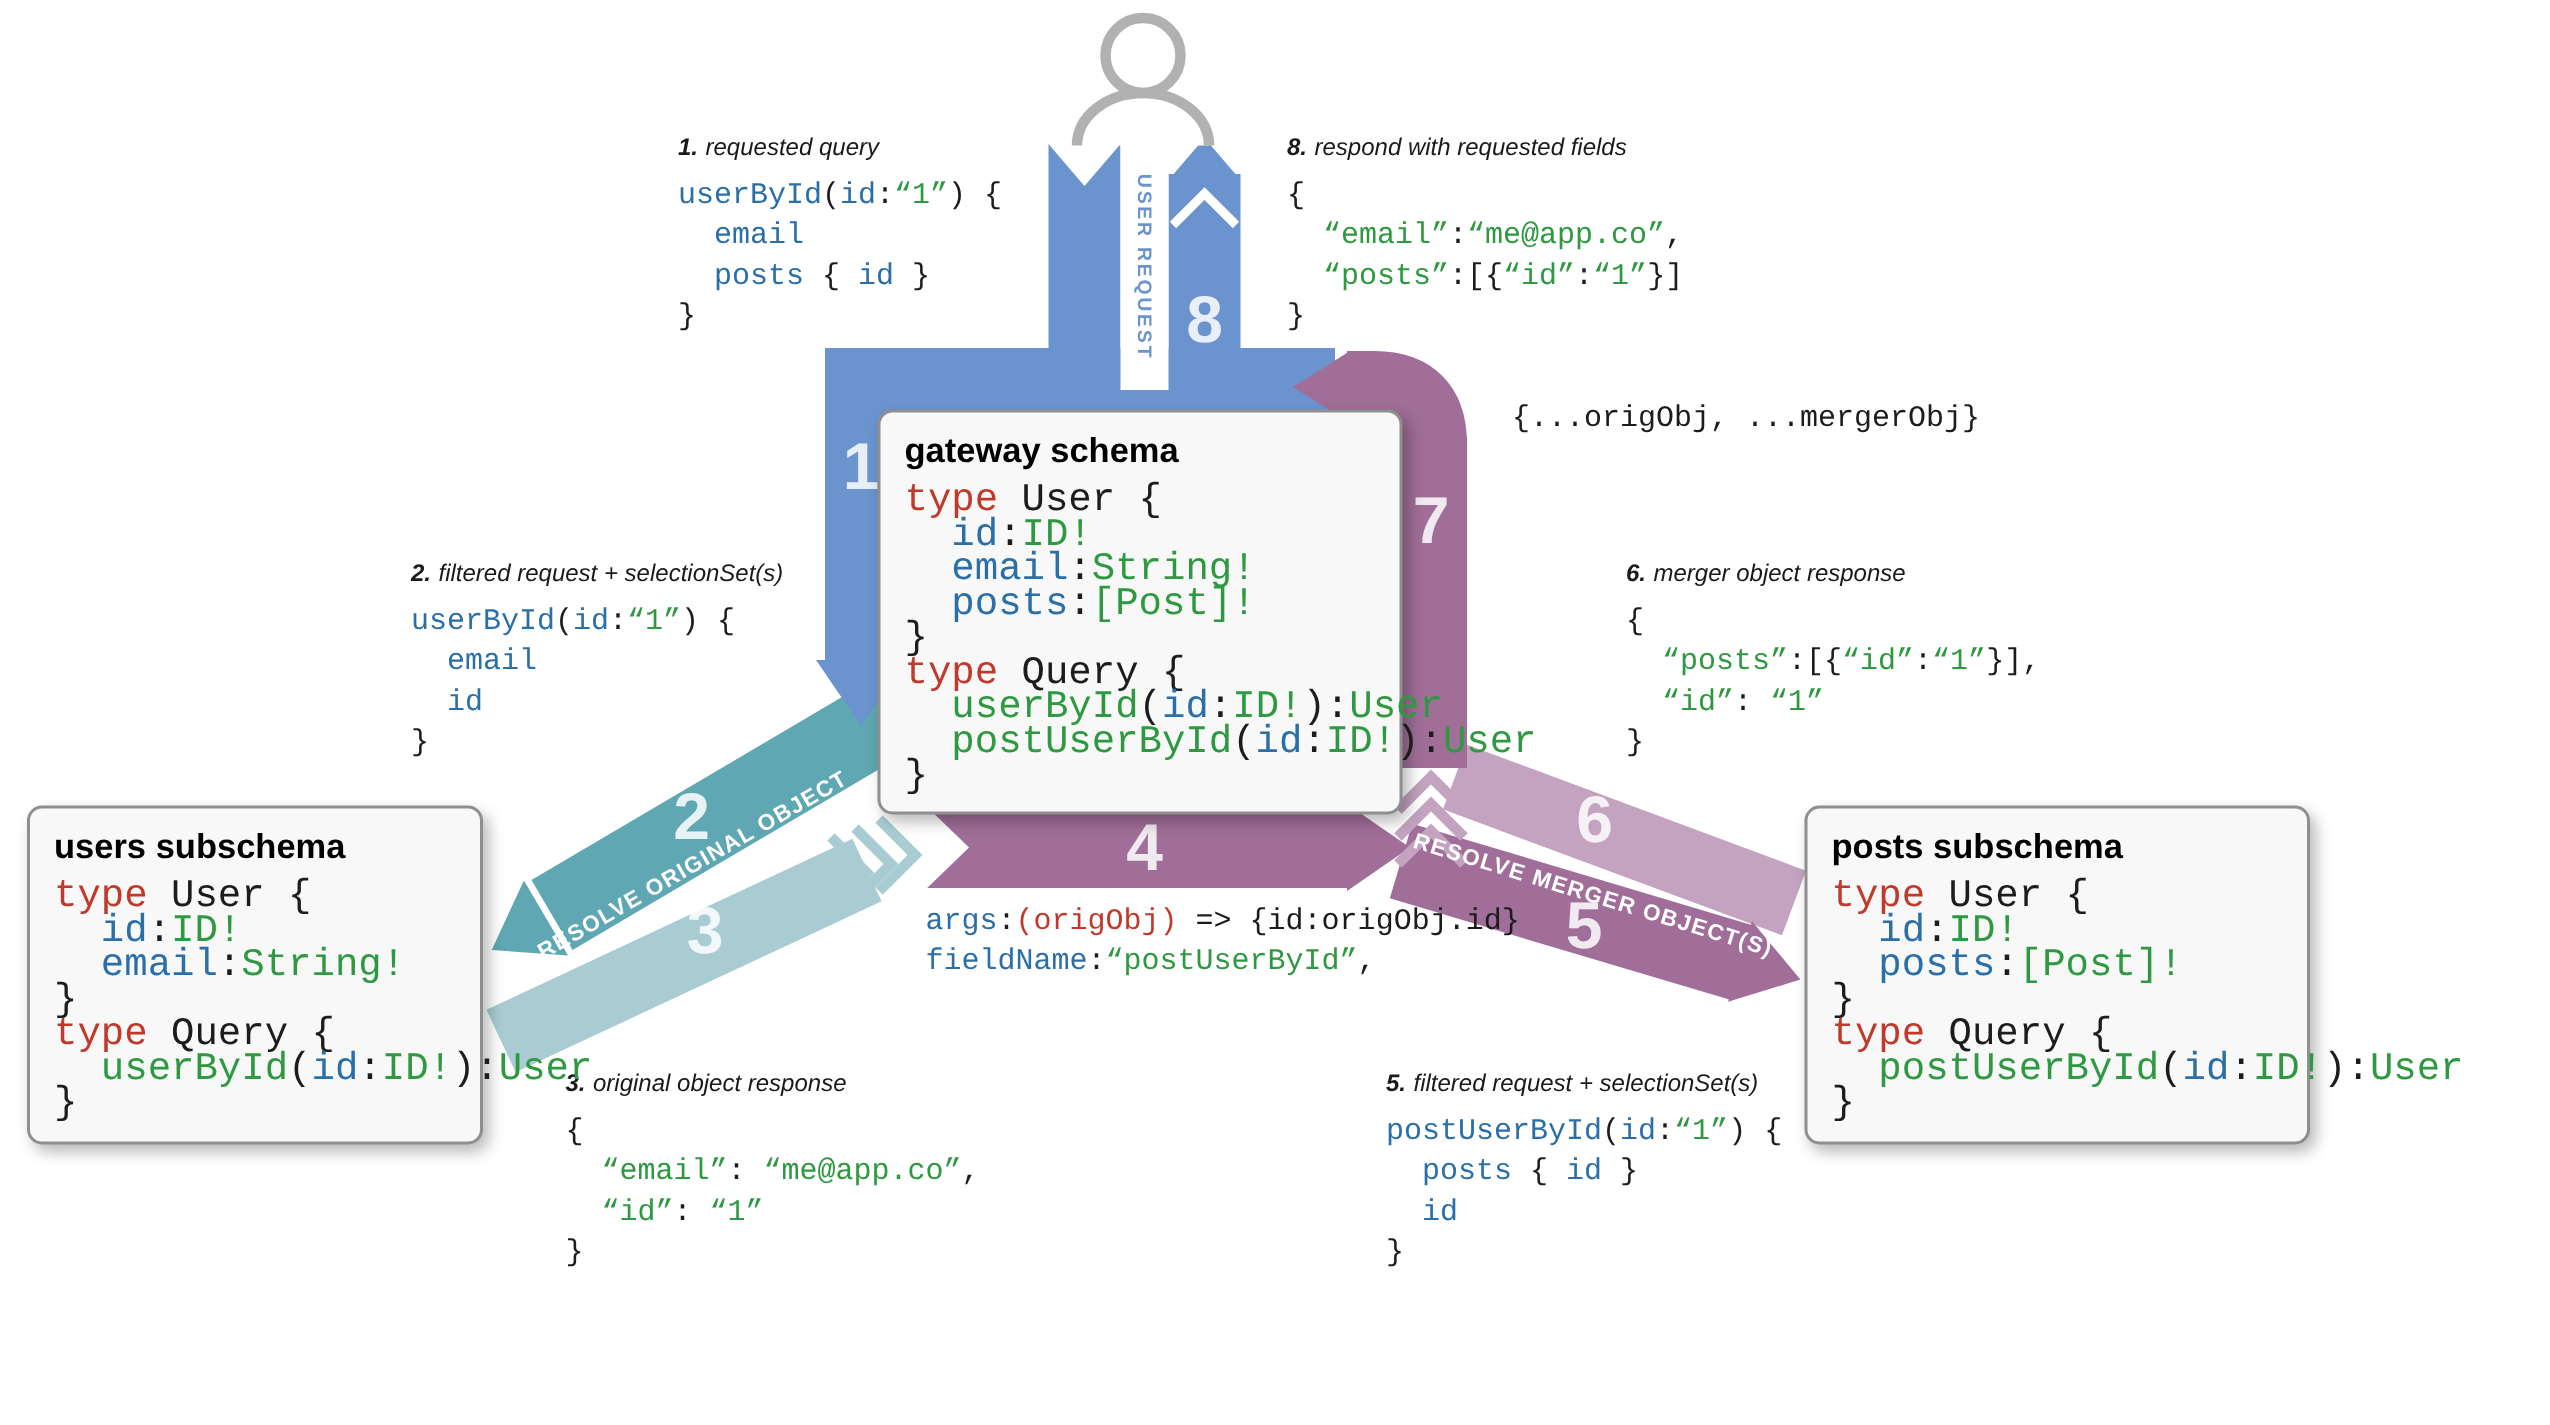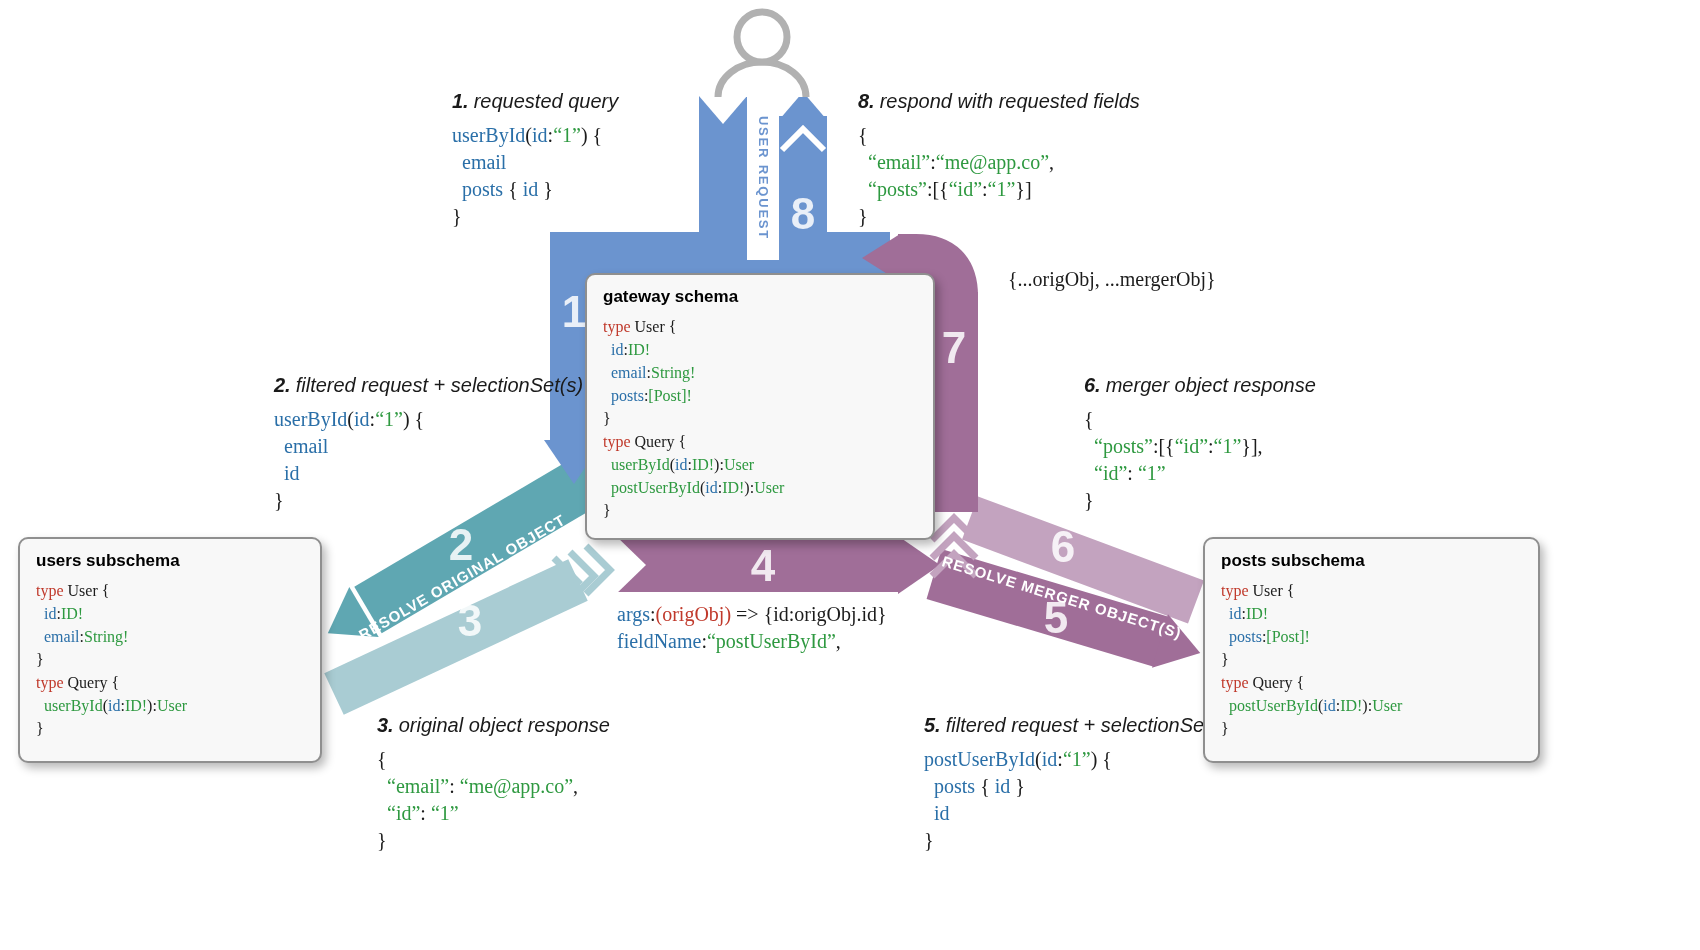--- a/index.html
+++ b/index.html
@@ -10,37 +10,37 @@
   .step-num{position:absolute;transform:translate(-50%,-50%);font-weight:bold;font-size:44px;
             color:rgba(255,255,255,0.85);font-family:"Liberation Sans",sans-serif;}
 
   .band-label{position:absolute;font-weight:bold;color:#ffffff;font-size:15px;letter-spacing:1px;white-space:nowrap}
   #label-user-request{left:763px;top:178px;writing-mode:vertical-rl;color:#6b94cf;font-size:13px;
             letter-spacing:1.8px;transform:translate(-50%,-50%)}
   #label-resolve-original{left:462px;top:577px;transform:translate(-50%,-50%) rotate(-30deg)}
   #label-resolve-merger{left:1062px;top:597px;transform:translate(-50%,-50%) rotate(17deg)}
 
   .ann{position:absolute}
-  .ann-label{font-size:20px;font-style:italic;color:#1a1a1a;margin-bottom:9px;white-space:nowrap}
+  .ann-label{font-size:16px;font-style:italic;color:#1a1a1a;margin-bottom:9px;white-space:nowrap}
   .ann-label .n{font-weight:bold;margin-right:5px}
-  .code{font-family:Liberation Serif, serif;font-size:20px;line-height:27px;white-space:pre}
+  .code{font-family:Liberation Mono, monospace;font-size:20px;line-height:27px;white-space:pre}
 
   #ann1{left:452px;top:90px}
   #ann8{left:858px;top:90px}
   #ann7{left:1008px;top:266px}
   #ann2{left:274px;top:374px}
   #ann6{left:1084px;top:374px}
   #ann4{left:617px;top:601px}
   #ann3{left:377px;top:714px}
   #ann5{left:924px;top:714px}
 
   .box{position:absolute;background:#f8f8f8;border:2px solid #8f8f8f;border-radius:10px;
        box-shadow:4px 5px 10px rgba(0,0,0,0.28);padding:12px 16px}
-  .box-title{font-weight:bold;font-size:17px;color:#000;margin-bottom:8px}
-  .box .code{font-size:16px;line-height:23px}
+  .box-title{font-weight:bold;font-size:23px;color:#000;margin-bottom:8px}
+  .box .code{font-size:26px;line-height:23px}
   #box-gateway{left:585px;top:273px;width:350px;min-height:267px}
   #box-users{left:18px;top:537px;width:304px;min-height:226px}
   #box-posts{left:1203px;top:537px;width:337px;min-height:226px}
 
   .tok-k{color:#1c1c1c}
   .tok-b{color:#2a6fa8}
   .tok-g{color:#2e9940}
   .tok-r{color:#c0392b}
 </style>
 </head>

